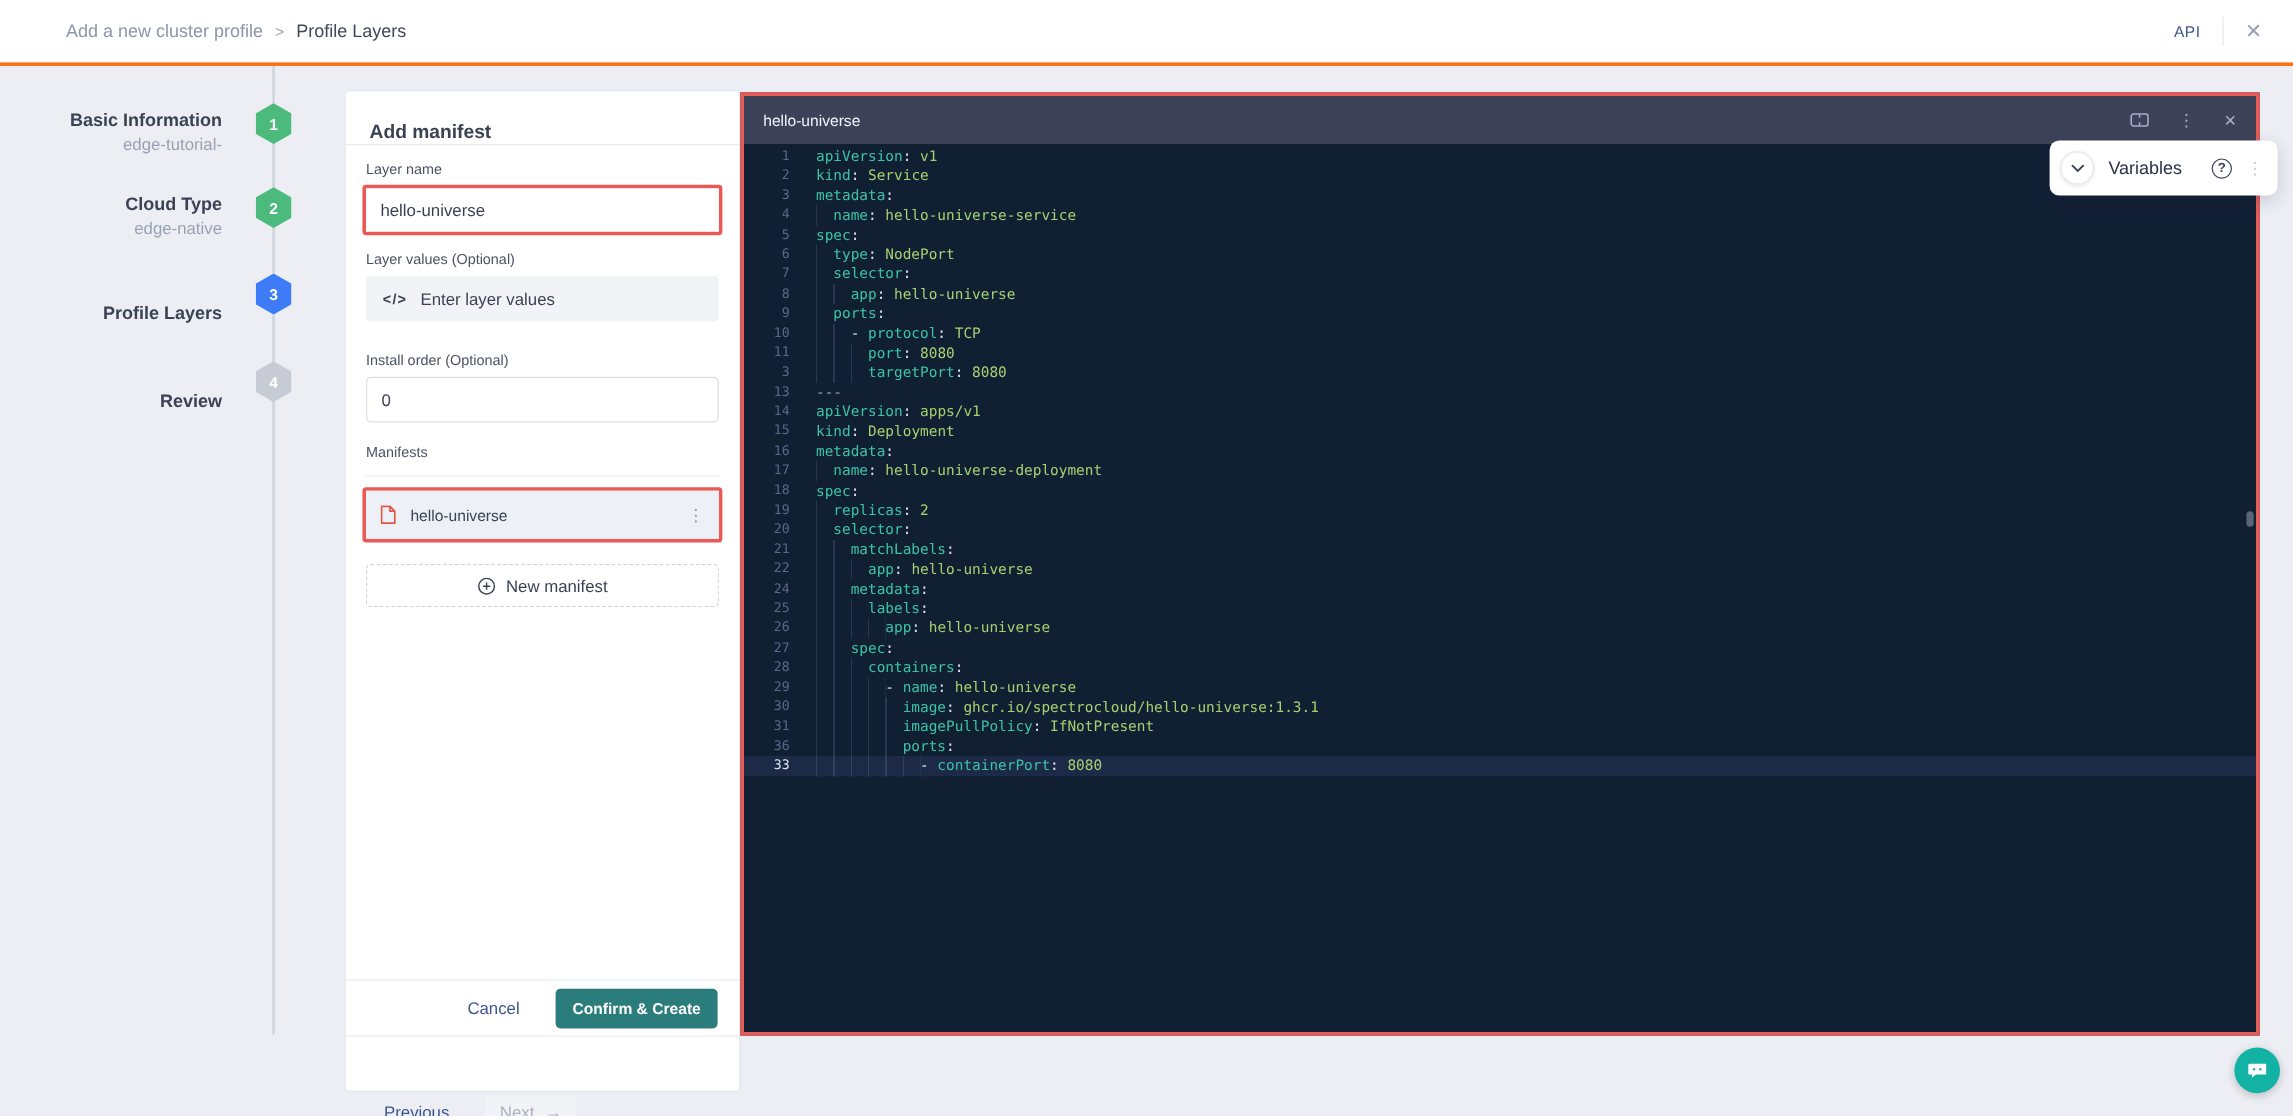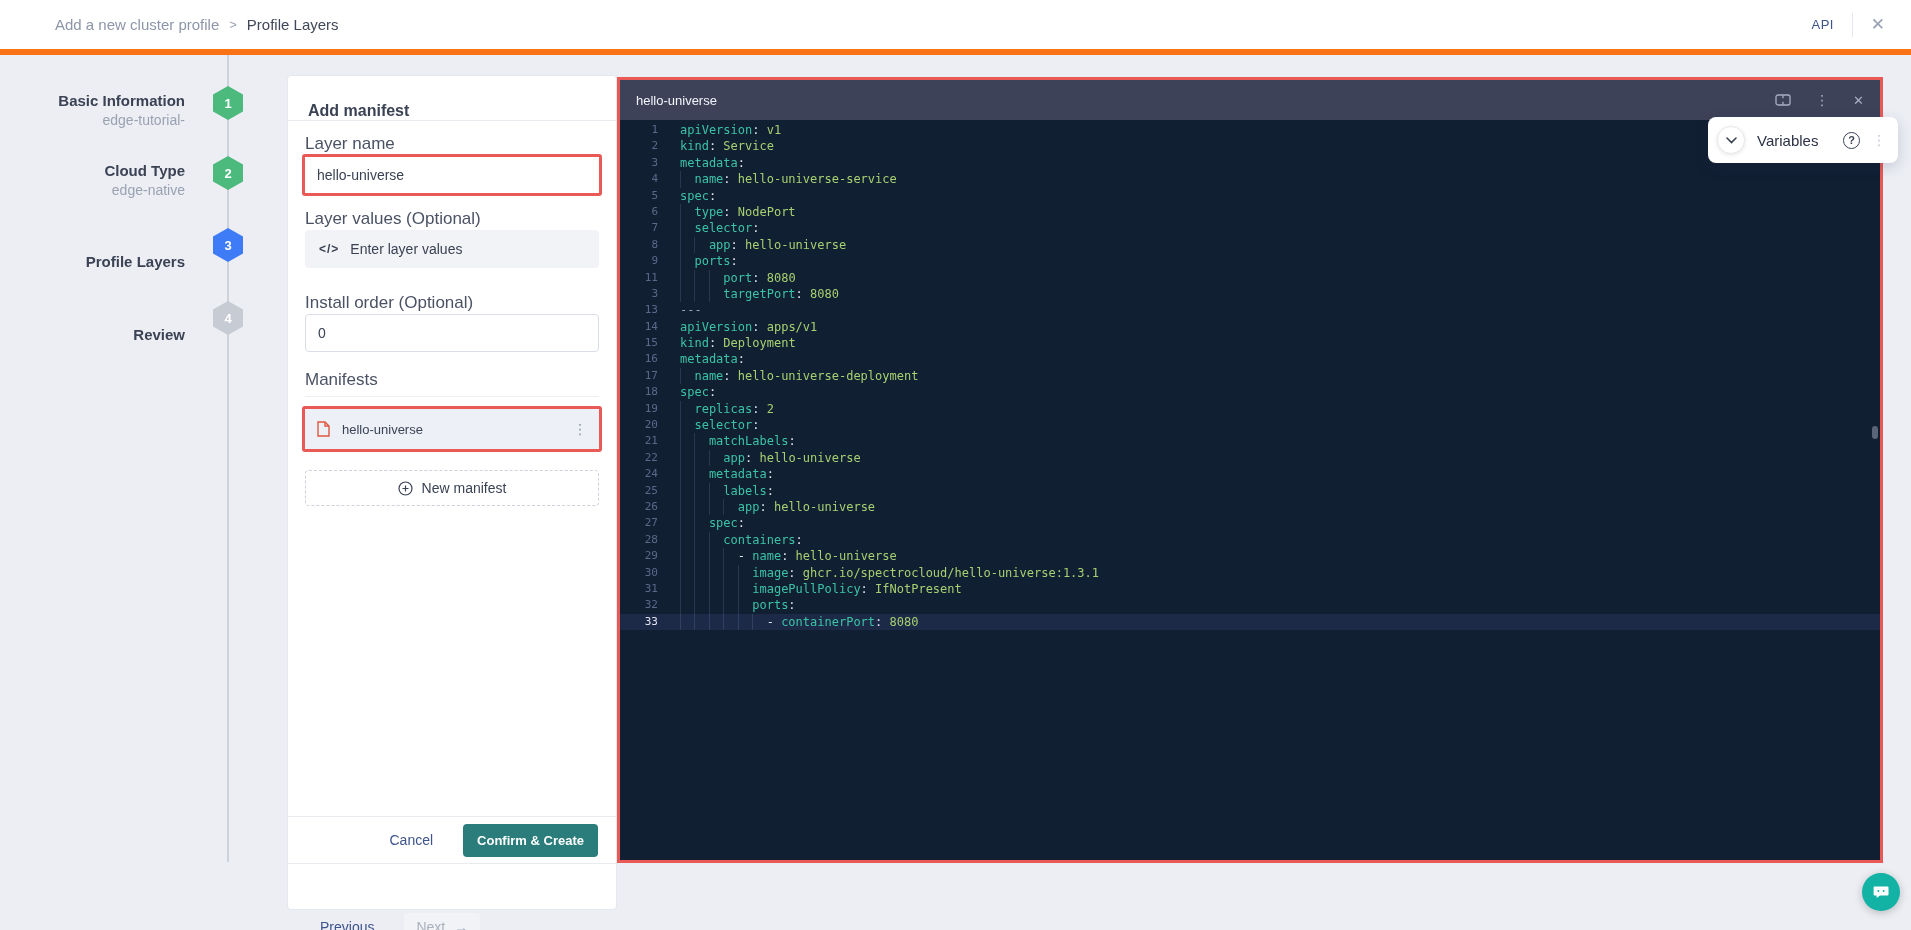--- a/index.html
+++ b/index.html
@@ -5,21 +5,21 @@
   * { box-sizing: border-box; }
   body { margin: 0; background:#dfe2ea; }
   .app {
     position: relative; width: 1911px; height: 930px;
     background: #eceef4; font-family: "Liberation Sans", sans-serif;
     overflow: hidden;
   }
 
   
   .topbar { position:absolute; top:0; left:0; right:0; height:55px; background:#fff;
-            border-bottom:6px solid #f97316; display:flex; align-items:center; z-index:3;gap:45px; }
+            border-bottom:3px solid #f97316; display:flex; align-items:center; z-index:3;gap:45px; }
   .breadcrumb { margin-left:55px; display:flex; align-items:center; gap:10px; font-size:15px; }
   .crumb-parent { color:#8d96a8; }
   .crumb-sep { color:#9aa2b2; font-size:13px; }
   .crumb-current { color:#3f4758; font-weight:500; }
   .topbar-right { margin-left:auto; display:flex; align-items:center; gap:18px; margin-right:26px;text-align:center; }
   .api-link { color: var(--link-navy,#3d548c); font-size:13px; font-weight:500; letter-spacing:.4px; cursor:pointer; }
   .tb-divider { width:1px; height:24px; background:#e4e7ed; }
   .close-x { color:#98a1b3; font-size:17px; cursor:pointer; line-height:1; }
 
   
@@ -34,21 +34,21 @@
          color:#fff; font-size:13px; font-weight:600; }
   .hex.complete { background: var(--step-green,#4cba7c); }
   .hex.active   { background: var(--step-blue,#3e7bf6); }
   .hex.pending  { background: var(--step-gray,#c6cbd4); }
 
   
   .panel { position:absolute; left:287px; top:75px; width:330px; height:835px;
            background:#fff; border:1px solid #e4e7ed; border-radius:4px; }
   .panel-header { height:45px; border-bottom:1px solid #e9ebf0; display:flex; align-items:flex-end; padding:0 20px; }
   .panel-title { font-size:16px; font-weight:600; color:#3a4254; }
-  .fld-label { position:absolute; left:17px; font-size:17px; color:#4a5264; }
+  .fld-label { position:absolute; left:17px; font-size:12px; color:#4a5264; }
   .lbl-layer-name { top:58px; }
   .hl-red { position:absolute; left:14px; right:14px; border:3px solid var(--accent-red,#e95a57); border-radius:3px; }
   .hl-input { top:78px; height:42px; }
   .hl-input input { width:100%; height:100%; border:none; outline:none; padding:0 12px;
                     font-size:14px; color:#3a4254; font-family:"Liberation Sans",sans-serif; background:#fff; }
   .lbl-layer-values { top:133px; }
   .values-btn { position:absolute; top:154px; left:17px; right:17px; height:38px; background:#f2f3f7;
                 border:none; border-radius:4px; display:flex; align-items:center; gap:11px; padding:0 14px;
                 cursor:pointer; }
   .code-glyph { font-size:12px; font-weight:700; color:#3a4254; letter-spacing:1px; }
@@ -261,20 +261,24 @@
           </div>
           <div class="code-row">
             <span class="gutter-num">8</span>
             <span class="code-text"><span class="ind" style="width: 4ch;"></span><span class="seg-k">app</span><span class="seg-p">: </span><span class="seg-v">hello-universe</span></span>
           </div>
           <div class="code-row">
             <span class="gutter-num">9</span>
             <span class="code-text"><span class="ind" style="width: 2ch;"></span><span class="seg-k">ports</span><span class="seg-p">:</span></span>
           </div>
           <div class="code-row">
+            <span class="gutter-num">10</span>
+            <span class="code-text"><span class="ind" style="width: 4ch;"></span><span class="seg-p">- </span><span class="seg-k">protocol</span><span class="seg-p">: </span><span class="seg-v">TCP</span></span>
+          </div>
+          <div class="code-row">
             <span class="gutter-num">11</span>
             <span class="code-text"><span class="ind" style="width: 6ch;"></span><span class="seg-k">port</span><span class="seg-p">: </span><span class="seg-v">8080</span></span>
           </div>
           <div class="code-row">
             <span class="gutter-num">3</span>
             <span class="code-text"><span class="ind" style="width: 6ch;"></span><span class="seg-k">targetPort</span><span class="seg-p">: </span><span class="seg-v">8080</span></span>
           </div>
           <div class="code-row">
             <span class="gutter-num">13</span>
             <span class="code-text"><span class="seg-d">---</span></span>
@@ -341,21 +345,21 @@
           </div>
           <div class="code-row">
             <span class="gutter-num">30</span>
             <span class="code-text"><span class="ind" style="width: 10ch;"></span><span class="seg-k">image</span><span class="seg-p">: </span><span class="seg-v">ghcr.io/spectrocloud/hello-universe:1.3.1</span></span>
           </div>
           <div class="code-row">
             <span class="gutter-num">31</span>
             <span class="code-text"><span class="ind" style="width: 10ch;"></span><span class="seg-k">imagePullPolicy</span><span class="seg-p">: </span><span class="seg-v">IfNotPresent</span></span>
           </div>
           <div class="code-row">
-            <span class="gutter-num">32</span>
+            <span class="gutter-num">36</span>
             <span class="code-text"><span class="ind" style="width: 10ch;"></span><span class="seg-k">ports</span><span class="seg-p">:</span></span>
           </div>
           <div class="code-row active">
             <span class="gutter-num">33</span>
             <span class="code-text"><span class="ind" style="width: 12ch;"></span><span class="seg-p">- </span><span class="seg-k">containerPort</span><span class="seg-p">: </span><span class="seg-v">8080</span></span>
           </div>
         </div>
     </div>
     <div class="scroll-thumb"></div>
   </section>

